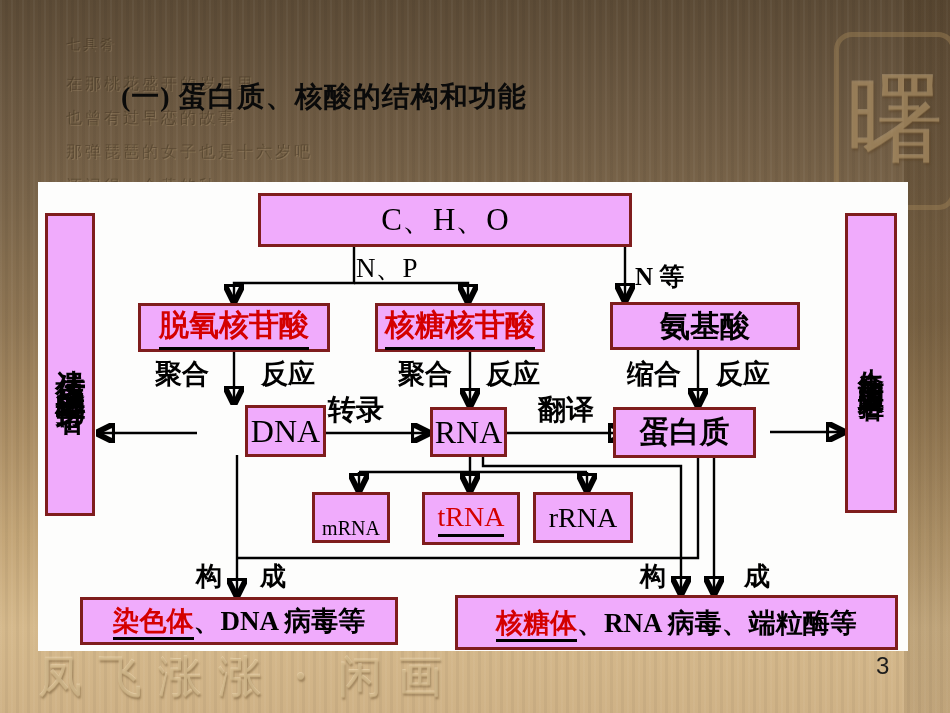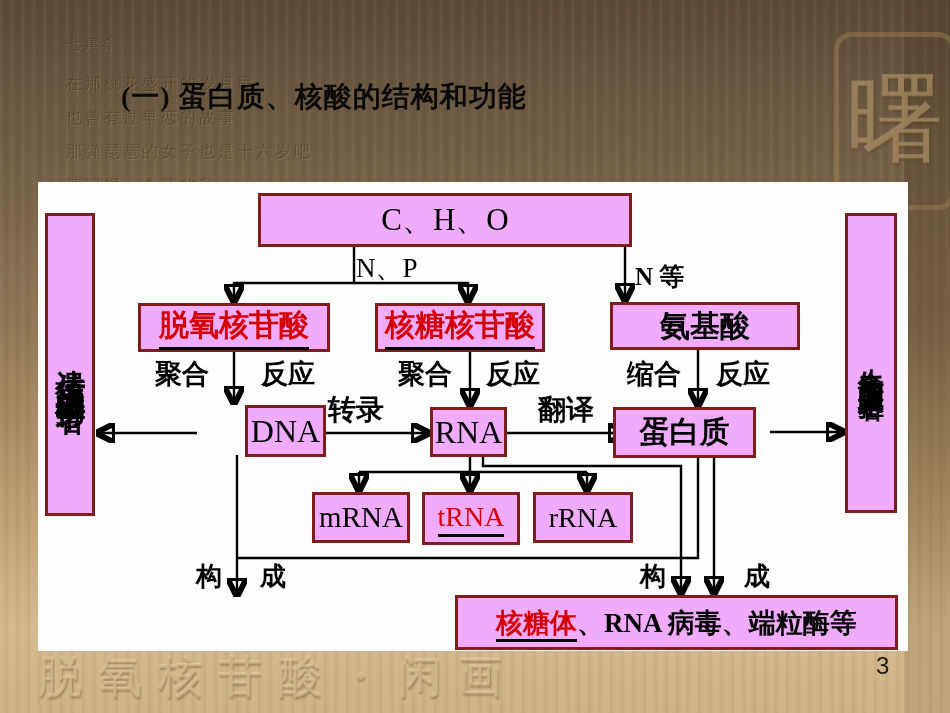--- a/index.html
+++ b/index.html
@@ -132,32 +132,37 @@
     </div>
 
     <div class="box" style="left:392px; top:225px; width:77px; height:50px; font-size:32px;">
       <span>RNA</span>
     </div>
 
     <div class="box" style="left:575px; top:225px; width:143px; height:51px; font-size:30px;">
       <span class="cjk-bold">蛋白质</span>
     </div>
 
-    <div class="box" style="left:274px; top:310px; width:98px; height:51px; font-size:29px;">
+    <div class="box" style="left:274px; top:310px; width:78px; height:51px; font-size:20px;align-items:flex-end;">
       <span>mRNA</span>
     </div>
 
     <div class="box" style="left:384px; top:310px; width:98px; height:53px; font-size:28px;">
       <span class="red u">tRNA</span>
     </div>
 
     <div class="box" style="left:495px; top:310px; width:100px; height:51px; font-size:28px;">
       <span>rRNA</span>
     </div>
 
+    <div class="box" style="left:42px; top:415px; width:318px; height:48px; font-size:27px;">
+      <span>
+        <span class="red u cjk-bold">染色体</span><span class="cjk-bold">、DNA 病毒等</span>
+      </span>
+    </div>
 
     <div class="box" style="left:417px; top:413px; width:443px; height:55px; font-size:27px;">
       <span>
         <span class="red u cjk-bold">核糖体</span><span class="cjk-bold">、RNA 病毒、端粒酶等</span>
       </span>
     </div>
 
     <div class="lbl" style="left:318px; top:68px; font-size:27px; font-weight:normal;">N、P</div>
 
     <div class="lbl" style="left:597px; top:78px; font-size:25px;">N 等</div>
@@ -186,17 +191,17 @@
       <span>成</span>
     </div>
 
     <div class="pair" style="left:602px; top:377px; width:130px; font-size:26px;">
       <span>构</span>
       <span>成</span>
     </div>
 
   </div>
 
-  <div class="wm-seal-bottom">脱氧核苷酸・闲画</div>
+  <div class="wm-seal-bottom">凤飞涨涨・闲画</div>
 
   <div class="pagenum">3</div>
 
 </div>
 
 </body></html>

